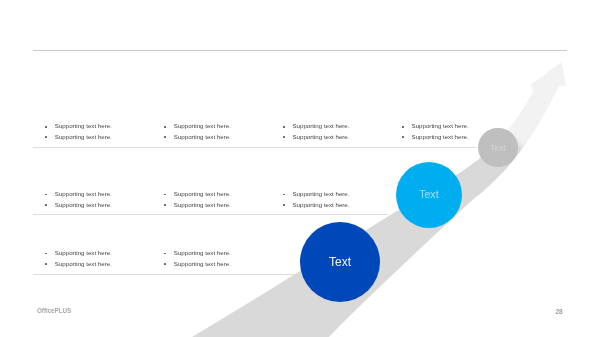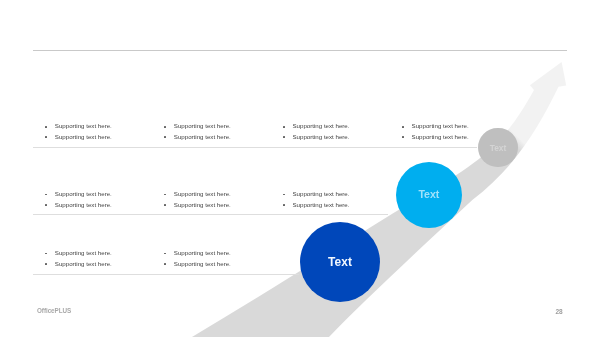--- a/index.html
+++ b/index.html
@@ -4,21 +4,21 @@
 <style>
   html,body{margin:0;padding:0;background:#fff;}
   body{width:600px;height:337px;overflow:hidden;font-family:"Liberation Sans",sans-serif;}
   #slide{position:relative;width:600px;height:337px;background:#fff;overflow:hidden;}
   #arrow-layer{position:absolute;left:0;top:0;width:600px;height:337px;}
   .divider{position:absolute;height:1px;background:#dedede;}
   .topline{position:absolute;left:33px;top:50px;width:534px;height:1px;background:#c9c9c9;}
   .bullet-col{position:absolute;}
   .bullet-item{position:relative;color:#3f3f3f;font-size:6.15px;line-height:10.6px;white-space:nowrap;padding-left:9.8px;}
   .bullet-dot{position:absolute;left:0.4px;top:4.5px;width:1.7px;height:1.7px;border-radius:50%;background:#5a5a5a;}
-  .circle{position:absolute;border-radius:50%;display:flex;align-items:center;justify-content:center;font-weight:bold;}
+  .circle{position:absolute;border-radius:50%;display:flex;align-items:center;justify-content:center;font-weight:normal;}
   #footer-brand{position:absolute;left:37px;top:307.4px;font-size:6.3px;color:#a8a8a8;font-weight:bold;letter-spacing:-0.05px;}
   #page-number{position:absolute;left:555.4px;top:307.6px;font-size:6.5px;color:#9e9e9e;font-weight:bold;}
 </style>
 </head>
 <body>
 
 <div id="slide">
   <svg id="arrow-layer" viewBox="0 0 600 337">
     <defs>
       <linearGradient id="arrowgrad" gradientUnits="userSpaceOnUse" x1="300" y1="300" x2="600" y2="0">

